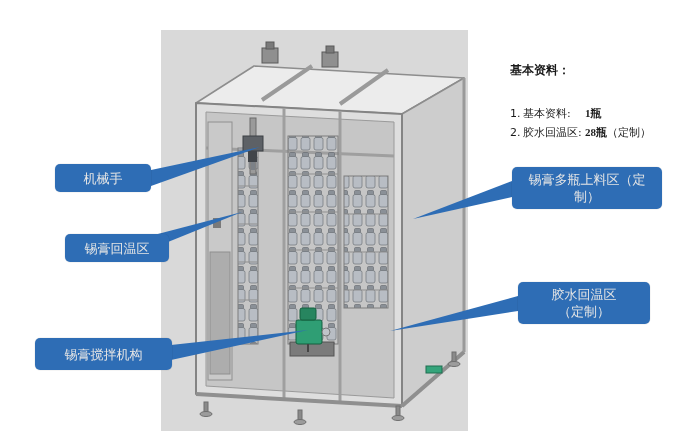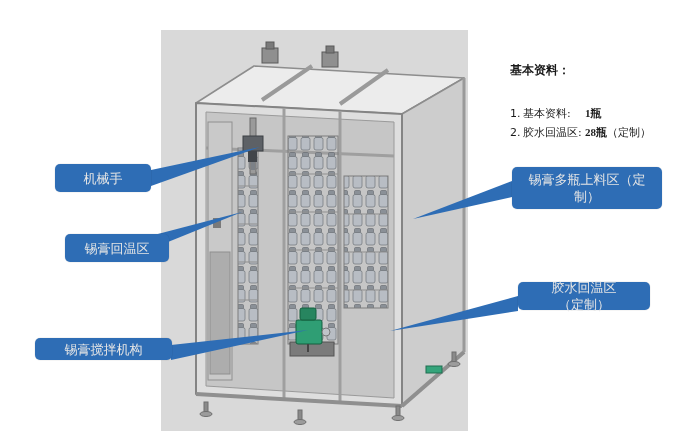--- a/index.html
+++ b/index.html
@@ -20,23 +20,23 @@
     display:flex;align-items:center;justify-content:center;
     text-align:center;
     font-size:13px;font-weight:500;
     line-height:17px;
     white-space:pre-line;
     z-index:3;
     box-shadow:0 0 0 0.5px rgba(0,0,0,0.08);
   }
   .c1{left:55px;top:164px;width:96px;height:28px;}
   .c2{left:29px;top:234px;width:104px;height:28px;margin-left:36px;}
-  .c3{left:35px;top:338px;width:137px;height:22px;}
+  .c3{left:35px;top:338px;width:137px;height:32px;}
   .c4{left:512px;top:167px;width:150px;height:42px;}
-  .c5{left:518px;top:282px;width:132px;height:28px;}
+  .c5{left:518px;top:282px;width:132px;height:42px;}
 
   
   .info{position:absolute;left:510px;top:62px;width:185px;color:#1a1a1a;z-index:3;}
   .info-title{font-size:12px;font-weight:bold;margin-bottom:25px;}
   .info-row{font-size:11px;line-height:19px;display:flex;align-items:baseline;}
   .info-row .num{width:13px;}
   .info-row .lab{width:62px;}
   .info-row .val{font-weight:bold;font-family:Liberation Serif, serif;}
   .info-row .suf{font-weight:normal;}
 </style>

